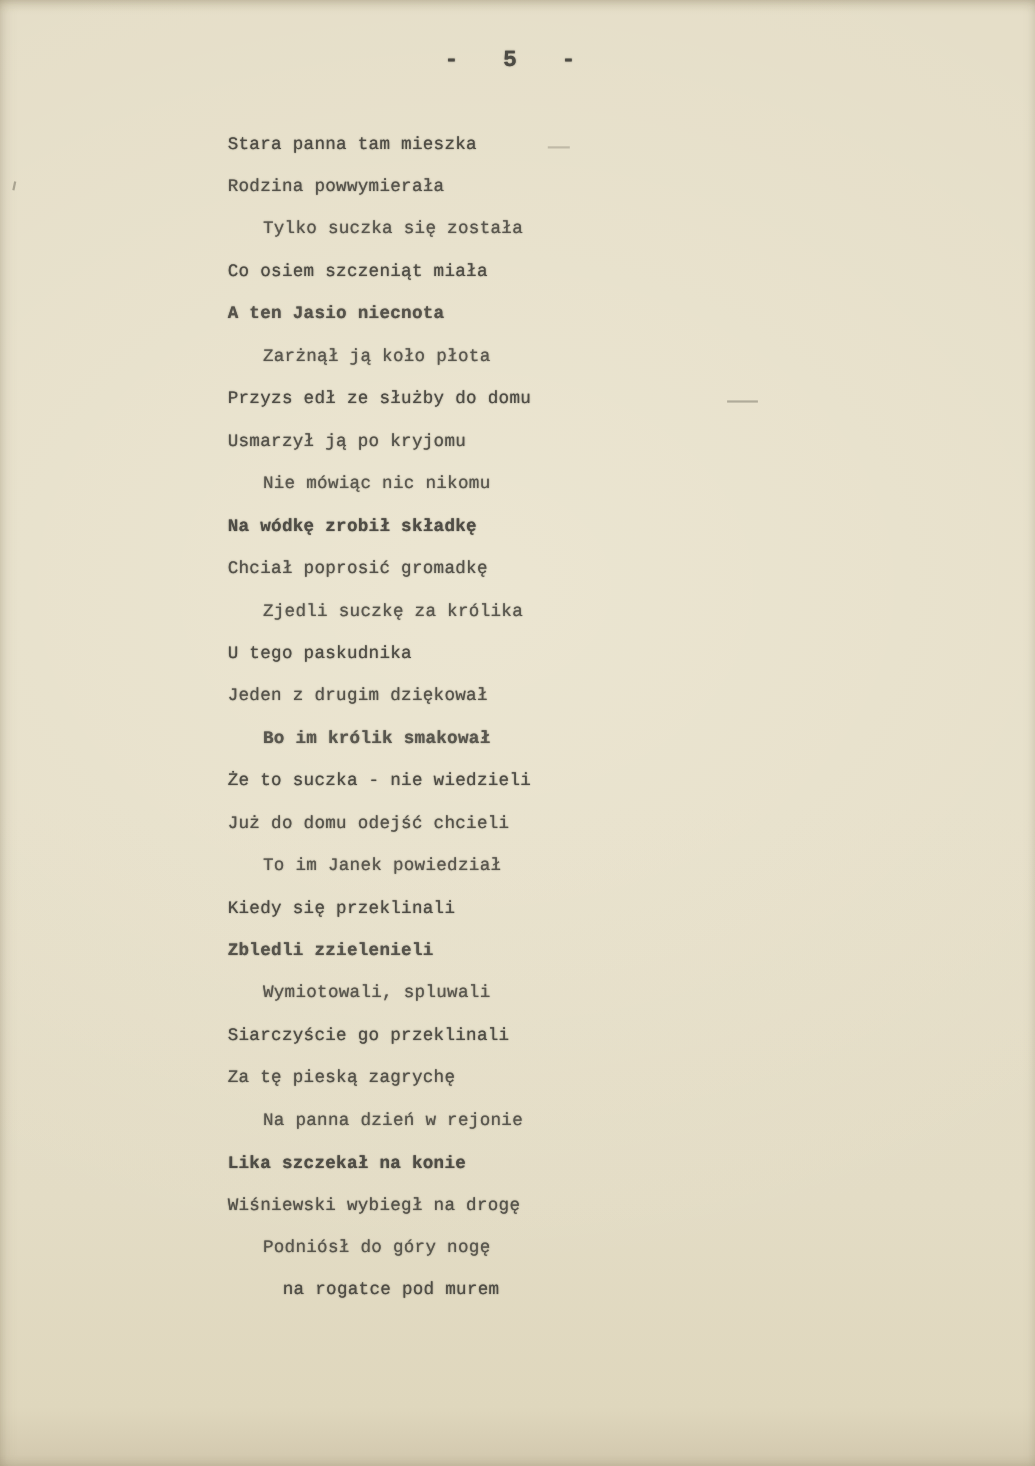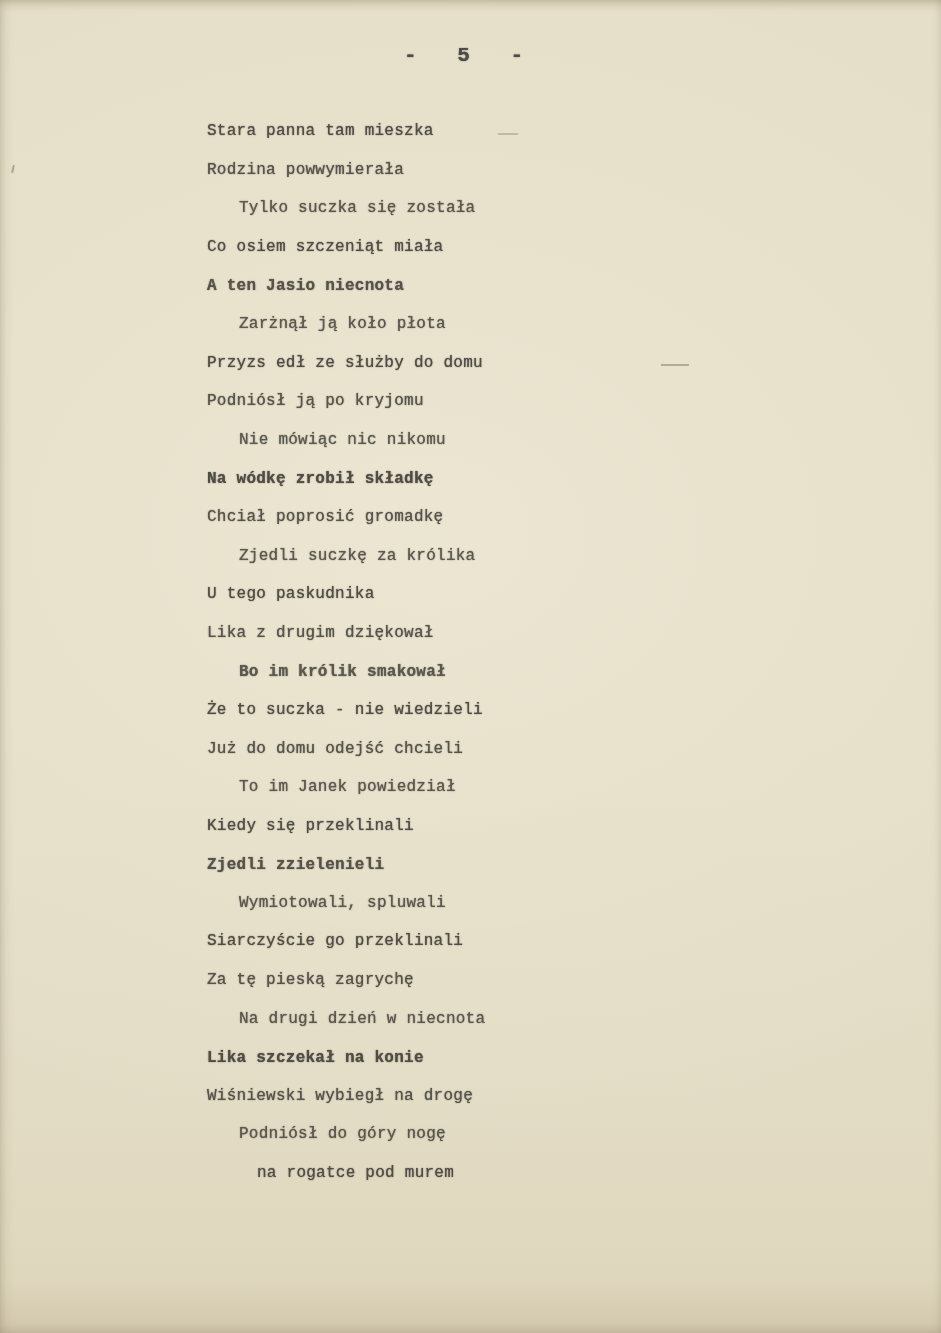--- a/index.html
+++ b/index.html
@@ -131,35 +131,35 @@
   <div class="page-number">- 5 -</div>
 
   <div class="poem">
       <div class="line">Stara panna tam mieszka</div>
       <div class="line">Rodzina powwymierała</div>
       <div class="line">Tylko suczka się została</div>
       <div class="line">Co osiem szczeniąt miała</div>
       <div class="line">A ten Jasio niecnota</div>
       <div class="line">Zarżnął ją koło płota</div>
       <div class="line">Przyzs edł ze służby do domu</div>
-      <div class="line">Podniósł ją po kryjomu</div>
+      <div class="line">Usmarzył ją po kryjomu</div>
       <div class="line">Nie mówiąc nic nikomu</div>
       <div class="line">Na wódkę zrobił składkę</div>
       <div class="line">Chciał poprosić gromadkę</div>
       <div class="line">Zjedli suczkę za królika</div>
       <div class="line">U tego paskudnika</div>
-      <div class="line">Lika z drugim dziękował</div>
+      <div class="line">Jeden z drugim dziękował</div>
       <div class="line">Bo im królik smakował</div>
       <div class="line">Że to suczka - nie wiedzieli</div>
       <div class="line">Już do domu odejść chcieli</div>
       <div class="line">To im Janek powiedział</div>
       <div class="line">Kiedy się przeklinali</div>
-      <div class="line">Zjedli zzielenieli</div>
+      <div class="line">Zbledli zzielenieli</div>
       <div class="line">Wymiotowali, spluwali</div>
       <div class="line">Siarczyście go przeklinali</div>
       <div class="line">Za tę pieską zagrychę</div>
-      <div class="line">Na drugi dzień w niecnota</div>
+      <div class="line">Na panna dzień w rejonie</div>
       <div class="line">Lika szczekał na konie</div>
       <div class="line">Wiśniewski wybiegł na drogę</div>
       <div class="line">Podniósł do góry nogę</div>
       <div class="line indent">na rogatce pod murem</div>
     </div>
 </div>
 
 </body></html>

